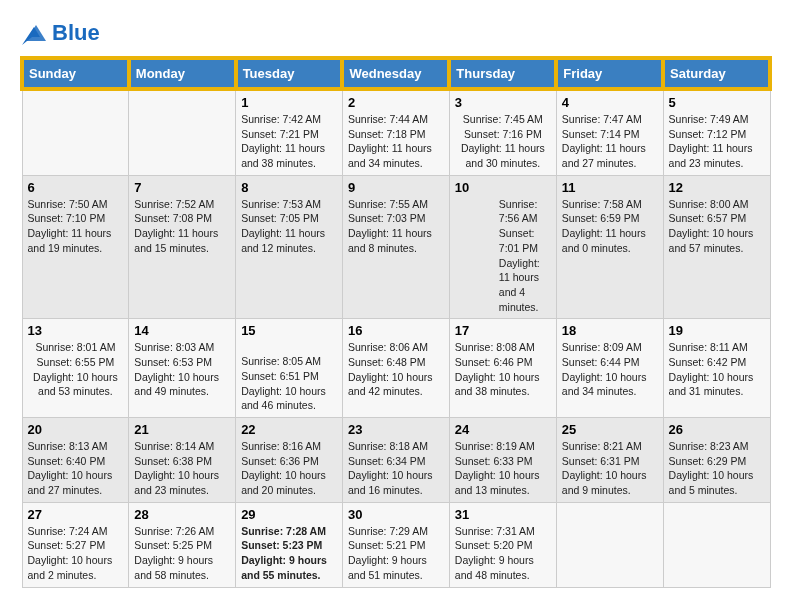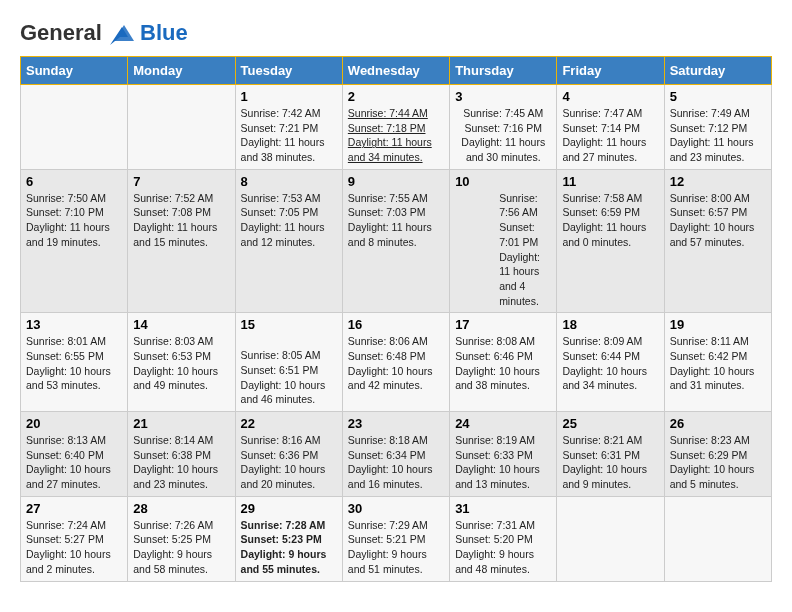--- a/index.html
+++ b/index.html
@@ -38,21 +38,21 @@
       border-collapse: collapse;
       font-size: 11px;
     }
     thead tr th {
       background-color: #3a7fc1;
       color: #fff;
       padding: 6px 5px;
       text-align: left;
       font-size: 13px;
       font-weight: bold;
-      border: 1px solid #eab308;
+      border: 4px solid #eab308;
     }
     tbody tr td {
       border: 1px solid #ccc;
       padding: 4px 5px;
       vertical-align: top;
       width: 107px;
     }
     tbody tr:nth-child(odd) td {
       background-color: #f7f7f7;
     }
@@ -75,21 +75,20 @@
     }
   </style>
 </head>
 <body>
 
 <div class="header">
   <div class="logo">
     <div>
       <div style="display:flex;align-items:center;">
         <div style="font-size:22px;font-weight:bold;color:#333;line-height:1.1;">
-          <span style="color:#333;">General</span>
           <svg width="28" height="22" viewBox="0 0 28 22" style="vertical-align:middle;margin-left:2px;">
             <polygon points="4,18 14,2 24,18" fill="#1a6abf" opacity="0.85"></polygon>
             <polygon points="0,22 12,4 18,14 10,14" fill="#1a6abf"></polygon>
           </svg>
         </div>
         <div style="font-size:22px;font-weight:bold;color:#1a6abf;margin-left:2px;text-align:right;">Blue</div>
       </div>
     </div>
   </div>
   <div class="title-block">
@@ -115,21 +114,21 @@
         <td class="empty-cell"></td>
         <td class="empty-cell"></td>
         <td>
           <span class="day-num">1</span>
           <div class="day-info" style="white-space: pre-line;">Sunrise: 7:42 AM
 Sunset: 7:21 PM
 Daylight: 11 hours and 38 minutes.</div>
         </td>
         <td>
           <span class="day-num">2</span>
-          <div class="day-info" style="white-space: pre-line; text-decoration: underline;">Sunrise: 7:44 AM
+          <div class="day-info" style="white-space: pre-line;">Sunrise: 7:44 AM
 Sunset: 7:18 PM
 Daylight: 11 hours and 34 minutes.</div>
         </td>
         <td>
           <span class="day-num">3</span>
           <div class="day-info" style="white-space: pre-line; text-align: center;">Sunrise: 7:45 AM
 Sunset: 7:16 PM
 Daylight: 11 hours and 30 minutes.</div>
         </td>
         <td>
@@ -185,21 +184,21 @@
         <td>
           <span class="day-num">12</span>
           <div class="day-info" style="white-space: pre-line;">Sunrise: 8:00 AM
 Sunset: 6:57 PM
 Daylight: 10 hours and 57 minutes.</div>
         </td>
       </tr>
       <tr>
         <td>
           <span class="day-num">13</span>
-          <div class="day-info" style="white-space: pre-line;">Sunrise: 8:01 AM
+          <div class="day-info" style="white-space: pre-line; text-align: center;">Sunrise: 8:01 AM
 Sunset: 6:55 PM
 Daylight: 10 hours and 53 minutes.</div>
         </td>
         <td>
           <span class="day-num">14</span>
           <div class="day-info" style="white-space: pre-line;">Sunrise: 8:03 AM
 Sunset: 6:53 PM
 Daylight: 10 hours and 49 minutes.</div>
         </td>
         <td>

